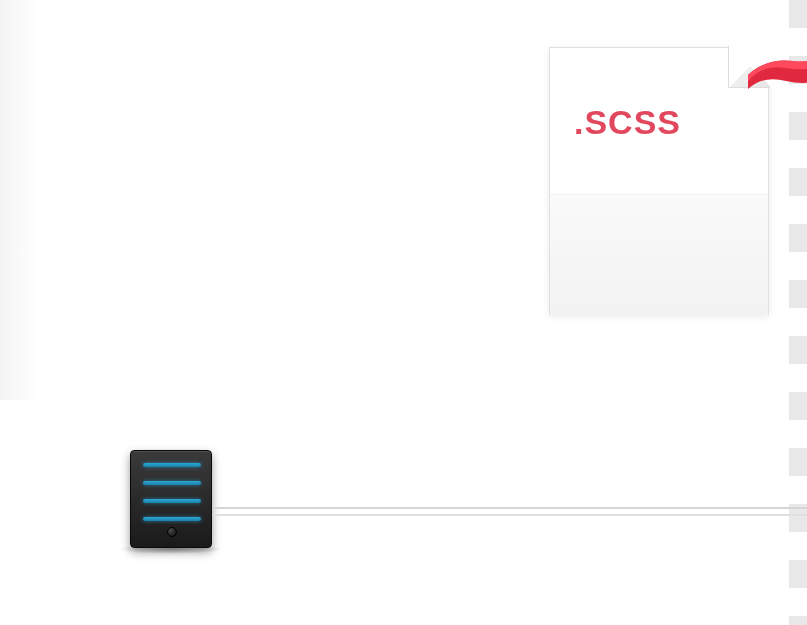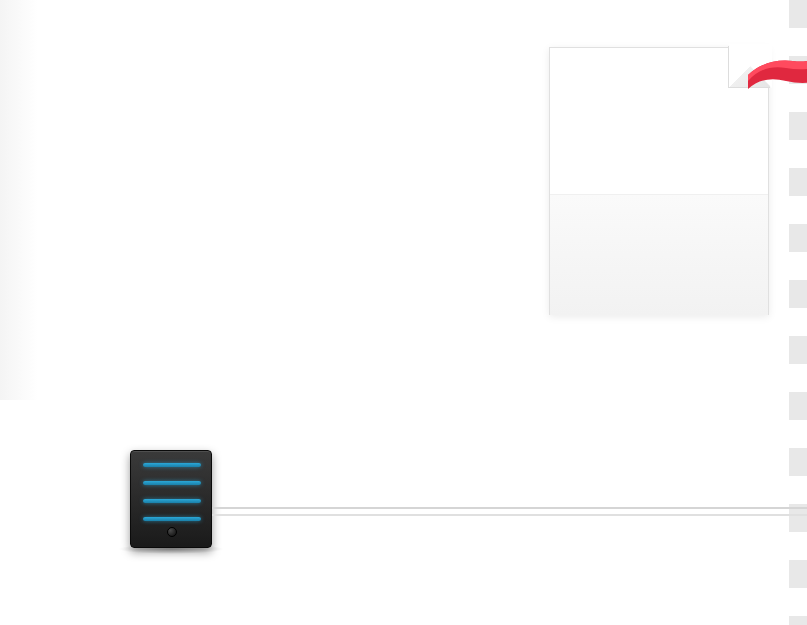--- a/index.html
+++ b/index.html
@@ -180,20 +180,21 @@
   </style>
 </head>
 <body>
 
 <div class="left-edge"></div>
 <div class="right-edge"></div>
 
 <div class="file-card">
   <div class="file-card-top">
     <div class="fold-corner"></div>
+    <div class="file-ext">.SCSS</div>
   </div>
   <div class="file-card-bottom"></div>
 </div>
 
 <svg class="ribbon" viewBox="0 0 70 60">
   <path d="M 0 22 Q 18 5 45 8 Q 60 10 70 4 L 70 28 Q 55 32 38 28 Q 15 22 0 36 Z" fill="#e0283f"></path>
   <path d="M 0 22 Q 18 5 45 8 Q 60 10 70 4 L 70 14 Q 55 18 38 15 Q 15 11 0 28 Z" fill="#ff4a5e"></path>
 </svg>
 
 <div class="server-shadow"></div>

